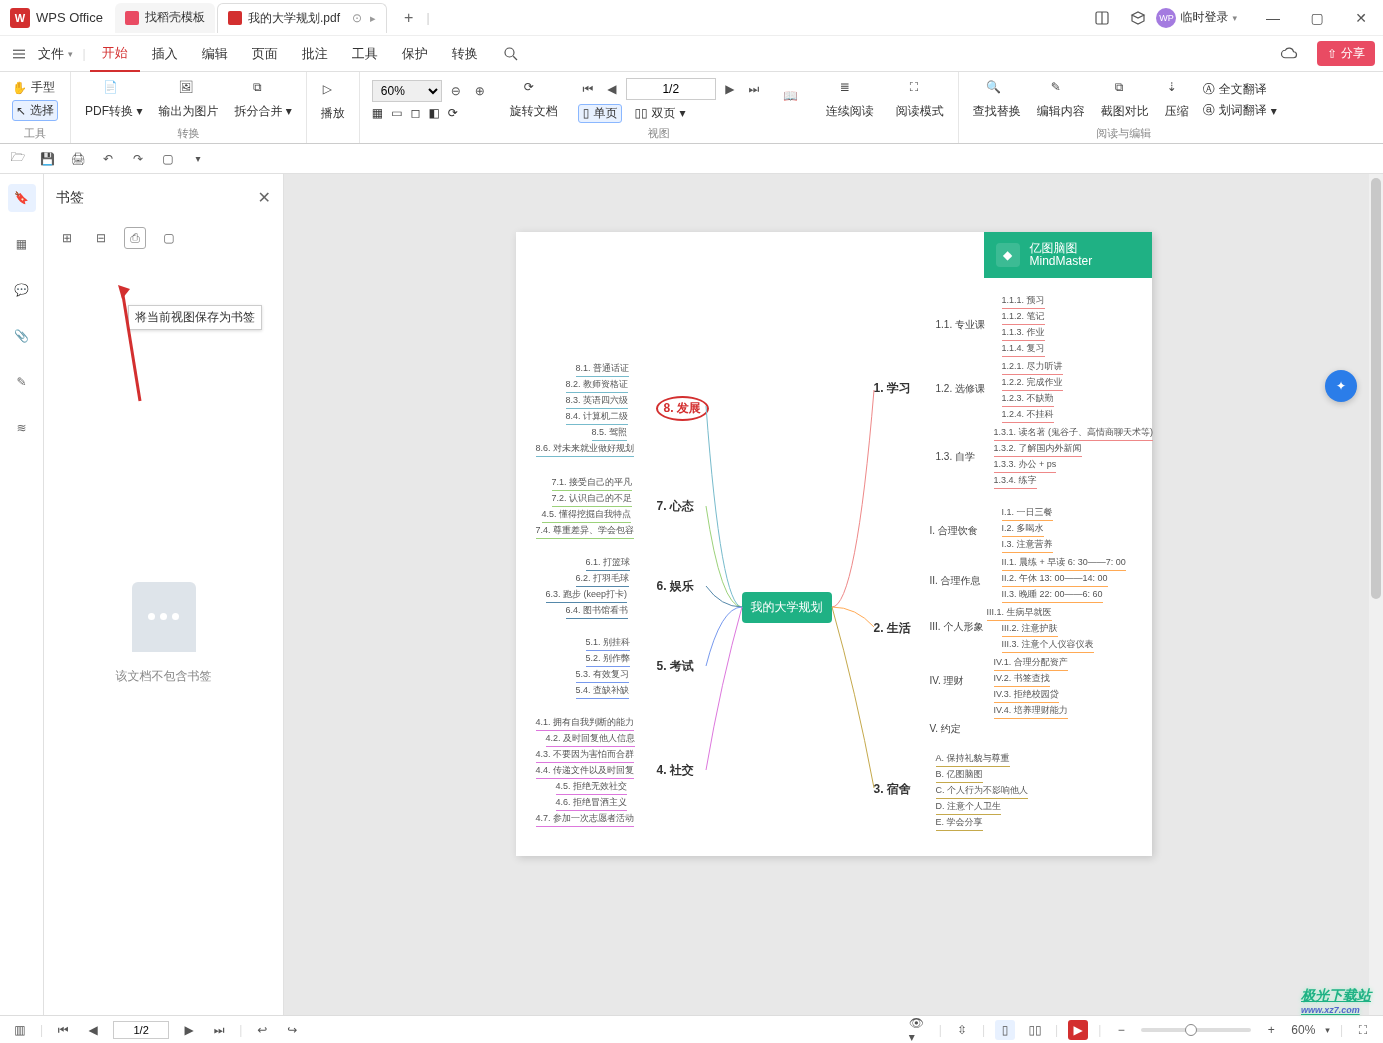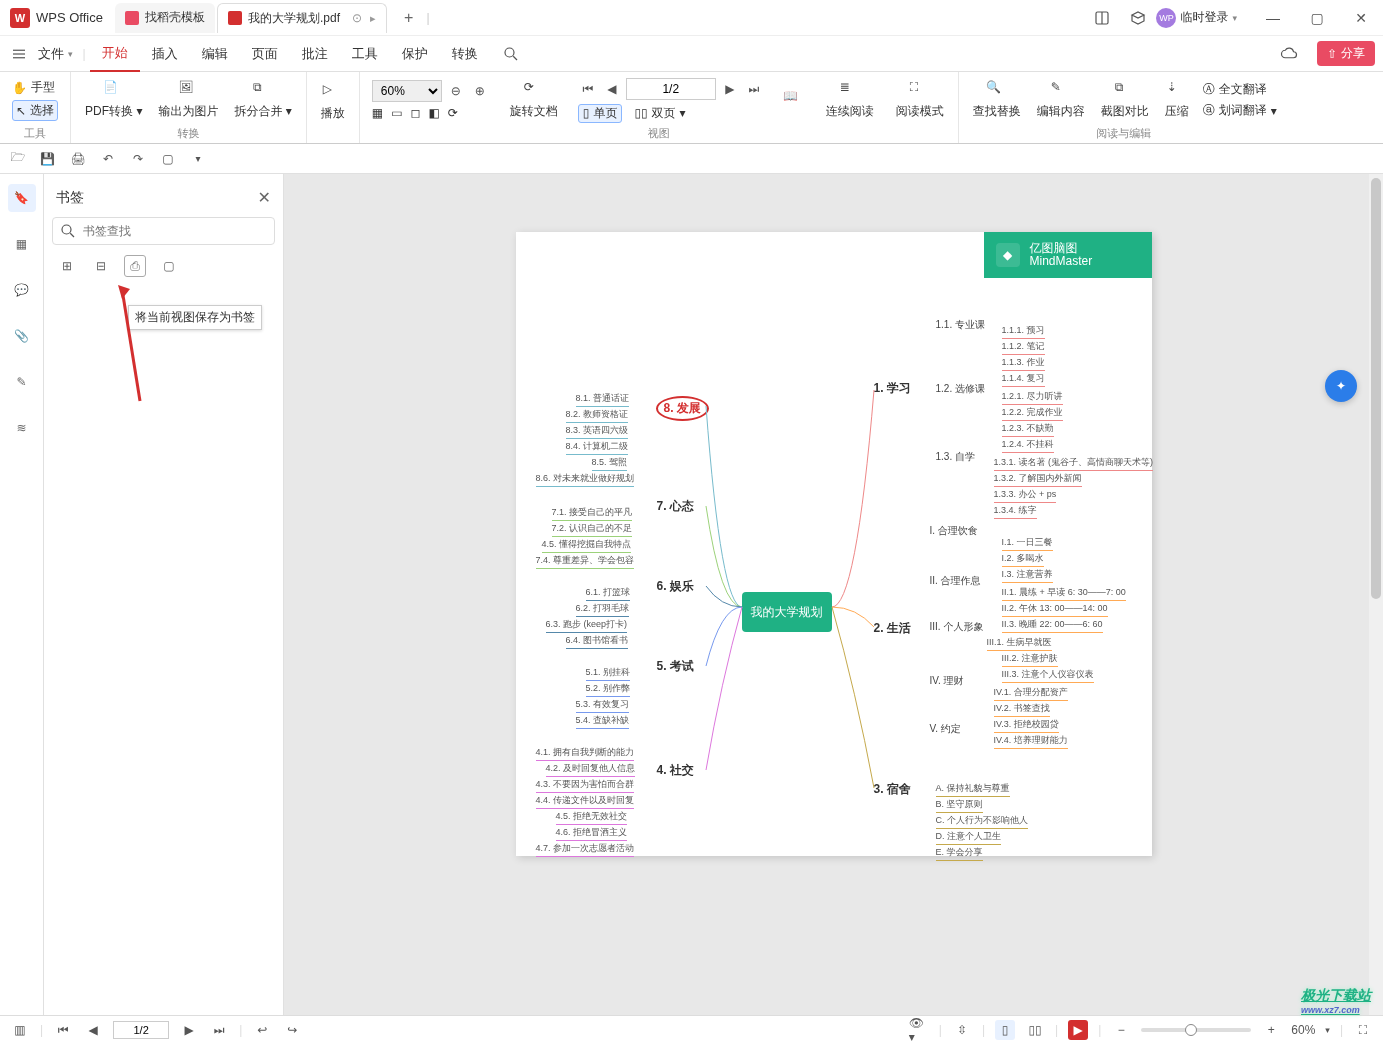--- a/index.html
+++ b/index.html
@@ -68,25 +68,25 @@
 .sp-empty { flex:1; display:flex; flex-direction:column; align-items:center; justify-content:center; color:#888; }
 .sp-empty-ico { width:64px; height:70px; background:#dee4ea; border-radius:6px 6px 0 0; position:relative; margin-bottom:16px; display:flex; align-items:center; justify-content:center; gap:5px;}
 .sp-empty-ico::after{ content:""; position:absolute; bottom:-12px; left:50%; transform:translateX(-50%); border:12px solid transparent; border-top-color:#dee4ea;}
 .sp-empty-ico span{ width:7px; height:7px; background:#fff; border-radius:50%;}
 
 .canvas { flex:1; background:#e8e8e8; position:relative; overflow:hidden; display:flex; justify-content:center; align-items:flex-start; padding-top:58px;}
 .page { width: 636px; height: 624px; background:#fff; box-shadow: 2px 2px 8px rgba(0,0,0,.15); position:relative; }
 .mm-logo { position:absolute; right:0; top:0; width:168px; height:46px; background:#1fb184; display:flex; align-items:center; padding:0 12px; color:#fff; gap:10px;}
 .mm-logo-ico { width:24px; height:24px; background:#fff2; border-radius:4px; display:flex; align-items:center; justify-content:center;}
 .mm-logo-txt { display:flex; flex-direction:column; line-height:1.1; font-size:12px;}
-.center-node { position:absolute; left:226px; top:360px; width:90px; height:40px; background:#1fb184; color:#fff; display:flex; align-items:center; justify-content:center; font-size:12px; border-radius:4px;}
+.center-node { position:absolute; left:226px; top:360px; width:90px; height:31px; background:#1fb184; color:#fff; display:flex; align-items:center; justify-content:center; font-size:12px; border-radius:4px;}
 .lvl2 { position:absolute; font-weight:bold; font-size:12px; color:#333; }
 .lvl2.dev { border:2px solid #d32f2f; border-radius:50%; padding:2px 6px; color:#d32f2f;}
 .lvl3 { position:absolute; font-size:10px; color:#444; }
-.node { position:absolute; font-size:9px; color:#555; white-space:nowrap; border-bottom:1px solid; padding-bottom:1px;margin-top:30px;}
+.node { position:absolute; font-size:9px; color:#555; white-space:nowrap; border-bottom:1px solid; padding-bottom:1px;}
 
 .float-btn { position:absolute; right:26px; top:196px; width:32px; height:32px; border-radius:50%; background:#2b7de9; display:flex; align-items:center; justify-content:center; color:#fff; box-shadow:0 2px 6px rgba(0,0,0,.2);}
 .scrollbar-v { position:absolute; right:0; top:0; width:14px; height:100%; background:#f0f0f0; }
 .scrollbar-v .thumb { position:absolute; left:2px; right:2px; top:4px; height:50%; background:#c8c8c8; border-radius:5px;}
 
 
 .statusbar { height: 28px; border-top:1px solid #ddd; display:flex; align-items:center; padding: 0 10px; font-size:12px; color:#555; gap:10px; }
 .sbtn { width:20px; height:20px; display:flex; align-items:center; justify-content:center; }
 .sb-page-in { width:56px; height:18px; border:1px solid #ccc; text-align:center; font-size:11px;}
 .sb-spacer { flex:1; }
@@ -300,32 +300,33 @@
     <div class="rail-item">📎</div>
     <div class="rail-item">✎</div>
     <div class="rail-item">≋</div>
   </div>
 
   <div class="sidepanel">
     <div class="sp-header">
       <div class="sp-title">书签</div>
       <div class="sp-close">✕</div>
     </div>
-    <div class="sp-search">
-      <svg class="i" viewBox="0 0 24 24">
-          <circle cx="10" cy="10" r="6"></circle>
-          <line x1="15" y1="15" x2="20" y2="20"></line>
-        </svg>
-      <input placeholder="书签查找" style="">
-    </div>
     <div class="sp-tools">
       <div class="sp-tool">⊞</div>
       <div class="sp-tool">⊟</div>
       <div class="sp-tool hl">⎙</div>
       <div class="sp-tool">▢</div>
+    </div>
+    <div class="sp-empty">
+      <div class="sp-empty-ico">
+          <span></span>
+          <span></span>
+          <span></span>
+        </div>
+      <div>该文档不包含书签</div>
     </div>
   </div>
 
   <div class="canvas">
     <div class="page">
       <div class="mm-logo">
         <div class="mm-logo-ico">◆</div>
         <div class="mm-logo-txt">
             <span>亿图脑图</span>
             <span>MindMaster</span>
@@ -373,21 +374,21 @@
       <div class="node" style="left:486px; top:356px;border-color:#fa5">II.3. 晚睡 22: 00——6: 60</div>
       <div class="node" style="left:471px; top:374px;border-color:#fa5">III.1. 生病早就医</div>
       <div class="node" style="left:486px; top:390px;border-color:#fa5">III.2. 注意护肤</div>
       <div class="node" style="left:486px; top:406px;border-color:#fa5">III.3. 注意个人仪容仪表</div>
       <div class="node" style="left:478px; top:424px;border-color:#fa5">IV.1. 合理分配资产</div>
       <div class="node" style="left:478px; top:440px;border-color:#fa5">IV.2. 书签查找</div>
       <div class="node" style="left:478px; top:456px;border-color:#fa5">IV.3. 拒绝校园贷</div>
       <div class="node" style="left:478px; top:472px;border-color:#fa5">IV.4. 培养理财能力</div>
 
       <div class="node" style="left:420px; top:520px;border-color:#c5a94c">A. 保持礼貌与尊重</div>
-      <div class="node" style="left:420px; top:536px;border-color:#c5a94c">B. 坚守原则</div>
+      <div class="node" style="left:420px; top:536px;border-color:#c5a94c">B. 亿图脑图</div>
       <div class="node" style="left:420px; top:552px;border-color:#c5a94c">C. 个人行为不影响他人</div>
       <div class="node" style="left:420px; top:568px;border-color:#c5a94c">D. 注意个人卫生</div>
       <div class="node" style="left:420px; top:584px;border-color:#c5a94c">E. 学会分享</div>
 
       <div class="node" style="left:60px; top:130px;text-align:right;border-color:#7bc">8.1. 普通话证</div>
       <div class="node" style="left:50px; top:146px;border-color:#7bc">8.2. 教师资格证</div>
       <div class="node" style="left:50px; top:162px;border-color:#7bc">8.3. 英语四六级</div>
       <div class="node" style="left:50px; top:178px;border-color:#7bc">8.4. 计算机二级</div>
       <div class="node" style="left:76px; top:194px;border-color:#7bc">8.5. 驾照</div>
       <div class="node" style="left:20px; top:210px;border-color:#7bc">8.6. 对未来就业做好规划</div>

